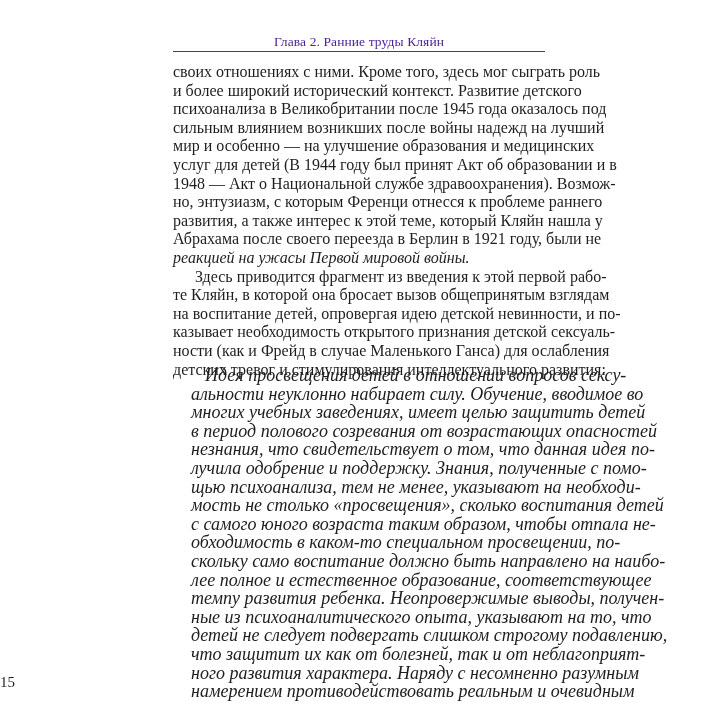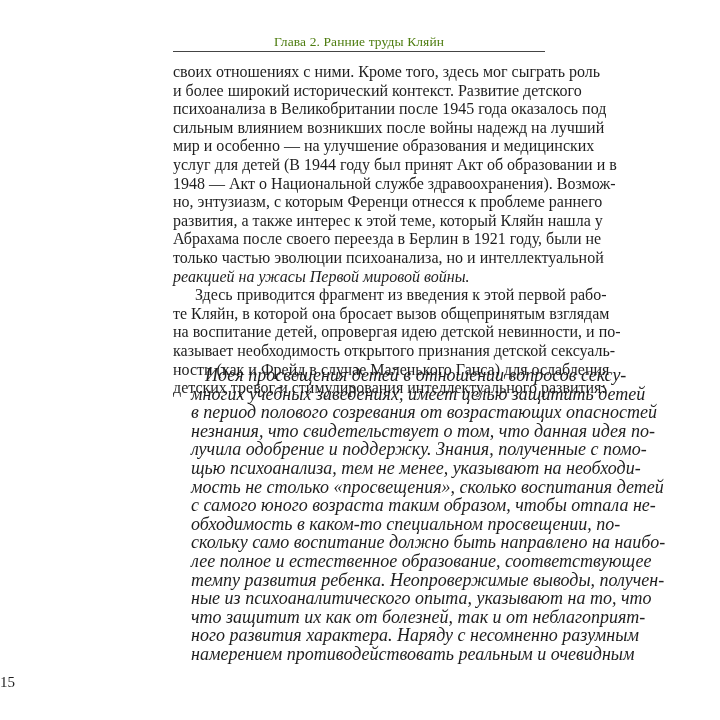--- a/index.html
+++ b/index.html
@@ -4,21 +4,21 @@
   <style>
     html, body { margin: 0; padding: 0; background: #ffffff; }
     body { width: 720px; height: 720px; position: relative; overflow: hidden; }
     .page {
       position: absolute; left: 0; top: 0; width: 720px; height: 720px;
       background: #ffffff; color: #1e1e1e;
       font-family: "Liberation Serif", "DejaVu Serif", serif;
     }
     .running-head {
       position: absolute; left: 173px; width: 372px; top: 34px;
-      text-align: center; font-size: 13.5px; letter-spacing: 0.1px; color: #4d7c0f;
+      text-align: center; font-size: 13.5px; letter-spacing: 0.1px; color: #4c1d95;
     }
     .rule {
       position: absolute; left: 173px; width: 372px; top: 51px; height: 0;
       border-top: 1px solid #444;
     }
     .body-text {
       position: absolute; left: 173px; width: 372px; top: 63px;
       font-size: 16px; line-height: 18.6px; text-align: justify;
     }
     .body-text p { margin: 0; }
@@ -45,46 +45,47 @@
       <span class="line">своих отношениях с ними. Кроме того, здесь мог сыграть роль</span>
       <span class="line">и более широкий исторический контекст. Развитие детского</span>
       <span class="line">психоанализа в Великобритании после 1945 года оказалось под</span>
       <span class="line">сильным влиянием возникших после войны надежд на лучший</span>
       <span class="line">мир и особенно — на улучшение образования и медицинских</span>
       <span class="line">услуг для детей (В 1944 году был принят Акт об образовании и в</span>
       <span class="line">1948 — Акт о Национальной службе здравоохранения). Возмож-</span>
       <span class="line">но, энтузиазм, с которым Ференци отнесся к проблеме раннего</span>
       <span class="line">развития, а также интерес к этой теме, который Кляйн нашла у</span>
       <span class="line">Абрахама после своего переезда в Берлин в 1921 году, были не</span>
-      <span class="line">только частью эволюции психоанализа, но и интеллектуальной</span>
       <span class="line last">реакцией на ужасы Первой мировой войны.</span>
     </p>
     <p>
       <span class="line" style="padding-left:22px;font-family:Liberation Serif, serif;">Здесь приводится фрагмент из введения к этой первой рабо-</span>
       <span class="line">те Кляйн, в которой она бросает вызов общепринятым взглядам</span>
       <span class="line">на воспитание детей, опровергая идею детской невинности, и по-</span>
       <span class="line">казывает необходимость открытого признания детской сексуаль-</span>
       <span class="line">ности (как и Фрейд в случае Маленького Ганса) для ослабления</span>
       <span class="line">детских тревог и стимулирования интеллектуального развития:</span>
     </p>
   </div>
 
   <div class="quote">
     <span class="line" style="padding-left:14px;">Идея просвещения детей в отношении вопросов сексу-</span>
+    <span class="line">альности неуклонно набирает силу. Обучение, вводимое во</span>
     <span class="line">многих учебных заведениях, имеет целью защитить детей</span>
     <span class="line">в период полового созревания от возрастающих опасностей</span>
     <span class="line">незнания, что свидетельствует о том, что данная идея по-</span>
     <span class="line">лучила одобрение и поддержку. Знания, полученные с помо-</span>
     <span class="line">щью психоанализа, тем не менее, указывают на необходи-</span>
     <span class="line">мость не столько «просвещения», сколько воспитания детей</span>
     <span class="line">с самого юного возраста таким образом, чтобы отпала не-</span>
     <span class="line">обходимость в каком-то специальном просвещении, по-</span>
     <span class="line">скольку само воспитание должно быть направлено на наибо-</span>
     <span class="line">лее полное и естественное образование, соответствующее</span>
     <span class="line">темпу развития ребенка. Неопровержимые выводы, получен-</span>
     <span class="line">ные из психоаналитического опыта, указывают на то, что</span>
+    <span class="line">детей не следует подвергать слишком строгому подавлению,</span>
     <span class="line">что защитит их как от болезней, так и от неблагоприят-</span>
     <span class="line">ного развития характера. Наряду с несомненно разумным</span>
     <span class="line">намерением противодействовать реальным и очевидным</span>
   </div>
 
   <div class="page-number">15</div>
 </div>
 
 </body></html>

